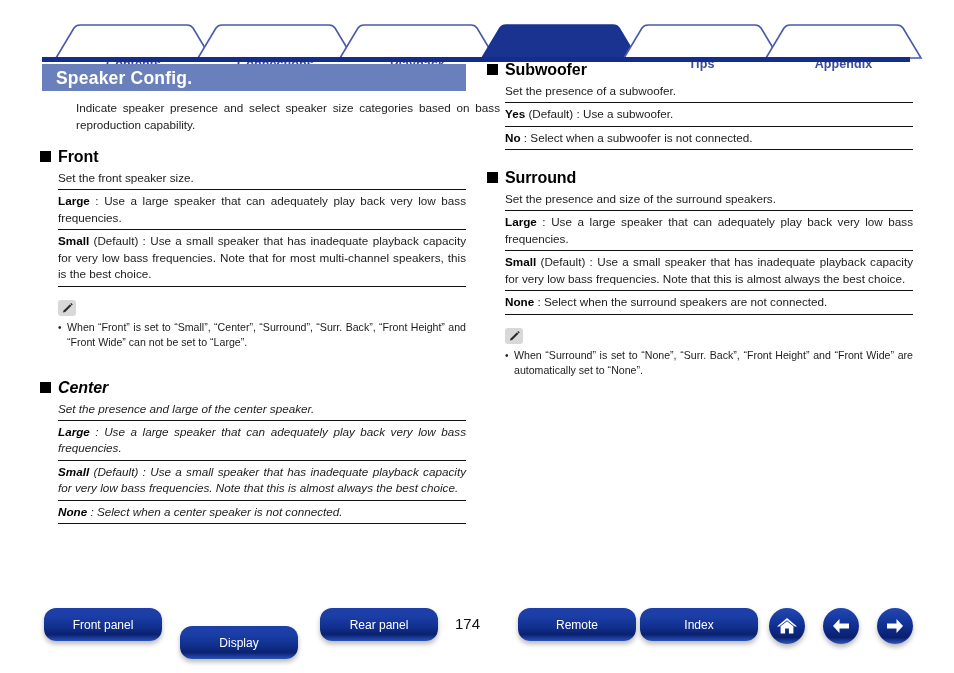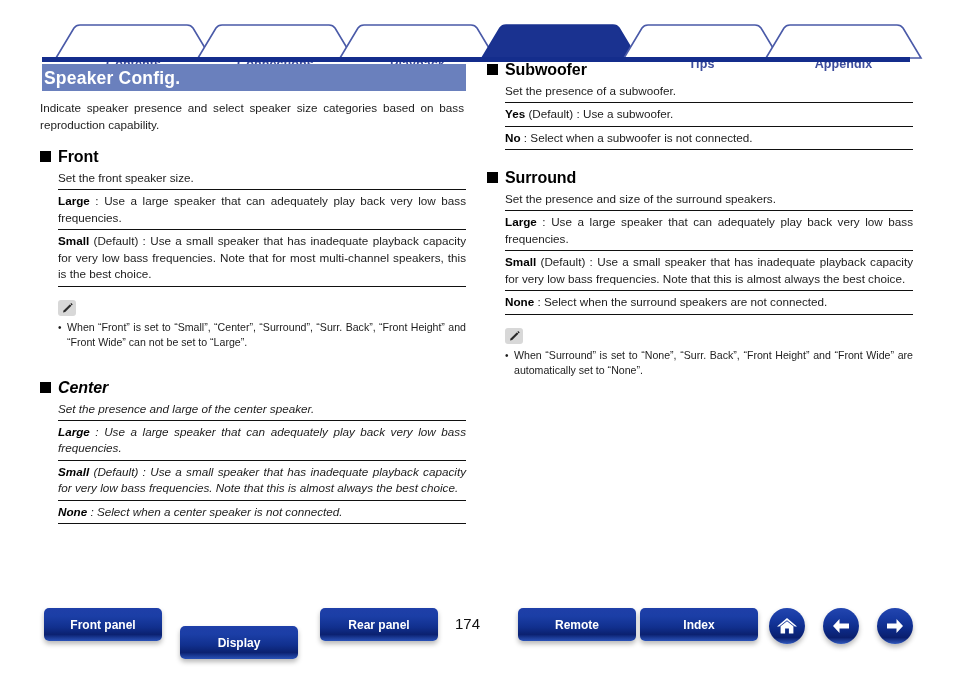--- a/index.html
+++ b/index.html
@@ -45,21 +45,21 @@
 
   
   .title-banner {
     position: absolute;
     left: 42px; top: 64px;
     width: 424px; height: 27px;
     background: #6a80bd;
   }
   .title-banner .title-text {
     position: absolute;
-    left: 2px; top: 4px;
+    left: 14px; top: 4px;
     font-size: 17.5px;
     font-weight: bold;
     color: #ffffff;
     letter-spacing: .2px;
     white-space: nowrap;
   }
 
   
   .col {
     position: absolute;
@@ -68,20 +68,21 @@
   .col-left  { left: 40px;  top: 99px; }
   .col-right { left: 487px; top: 60px; }
 
   .intro {
     font-size: 11.7px;
     color: #1c1c1c;
     line-height: 17px;
     text-align: justify;
     width: 424px;
     margin-bottom: 14px;
+    margin-left: 36px;
   }
 
   
   .sect-head {
     display: flex;
     align-items: center;
     margin-bottom: 2px;
   }
   .sq {
     width: 11px; height: 11px;
@@ -144,26 +145,26 @@
     position: absolute;
     left: 0; top: 0;
     font-size: 10px;
   }
 
   
   .footer { position: absolute; left: 0; top: 608px; width: 954px; height: 42px; }
   .pill {
     position: absolute;
     width: 118px; height: 33px;
-    border-radius: 5px;
+    border-radius: 12px;
     background: linear-gradient(180deg,#1f3fa8 0%, #1b3ea6 25%, #11308e 58%, #0b2170 80%, #2a52b8 100%);
     box-shadow: 0 3px 5px rgba(0,0,0,.28);
     color: #fff;
     font-size: 12px;
-    font-weight: bold;
+    font-weight: normal;
     display: flex;
     align-items: center;
     justify-content: center;
     white-space: nowrap;
   }
   .circ {
     position: absolute;
     width: 36px; height: 36px;
     border-radius: 50%;
     background: linear-gradient(180deg,#2346b0 0%, #173aa2 28%, #0d2a86 60%, #0a1f6e 82%, #3159bd 100%);

